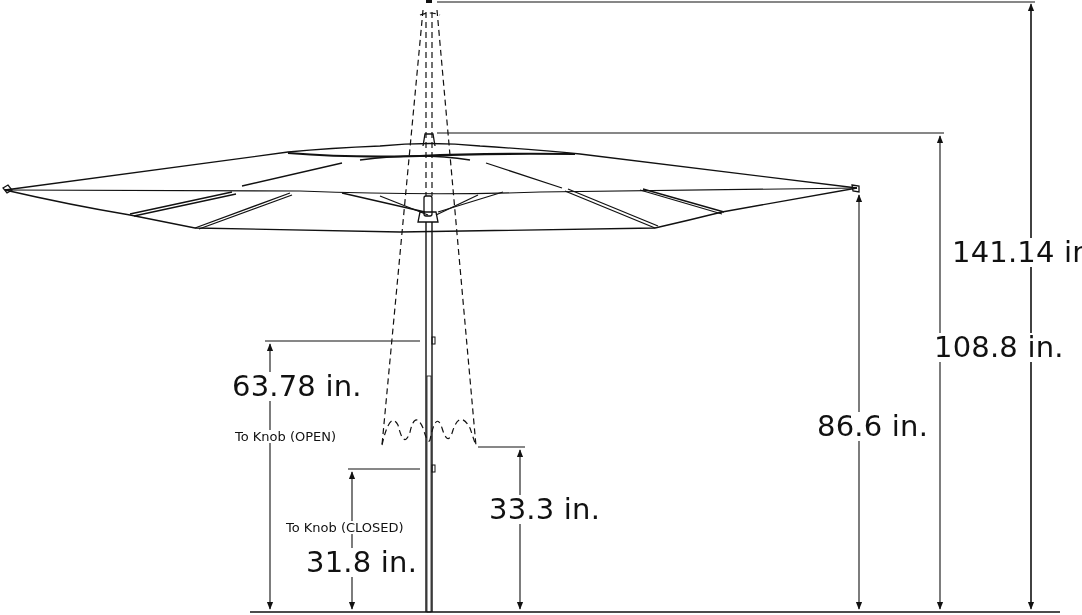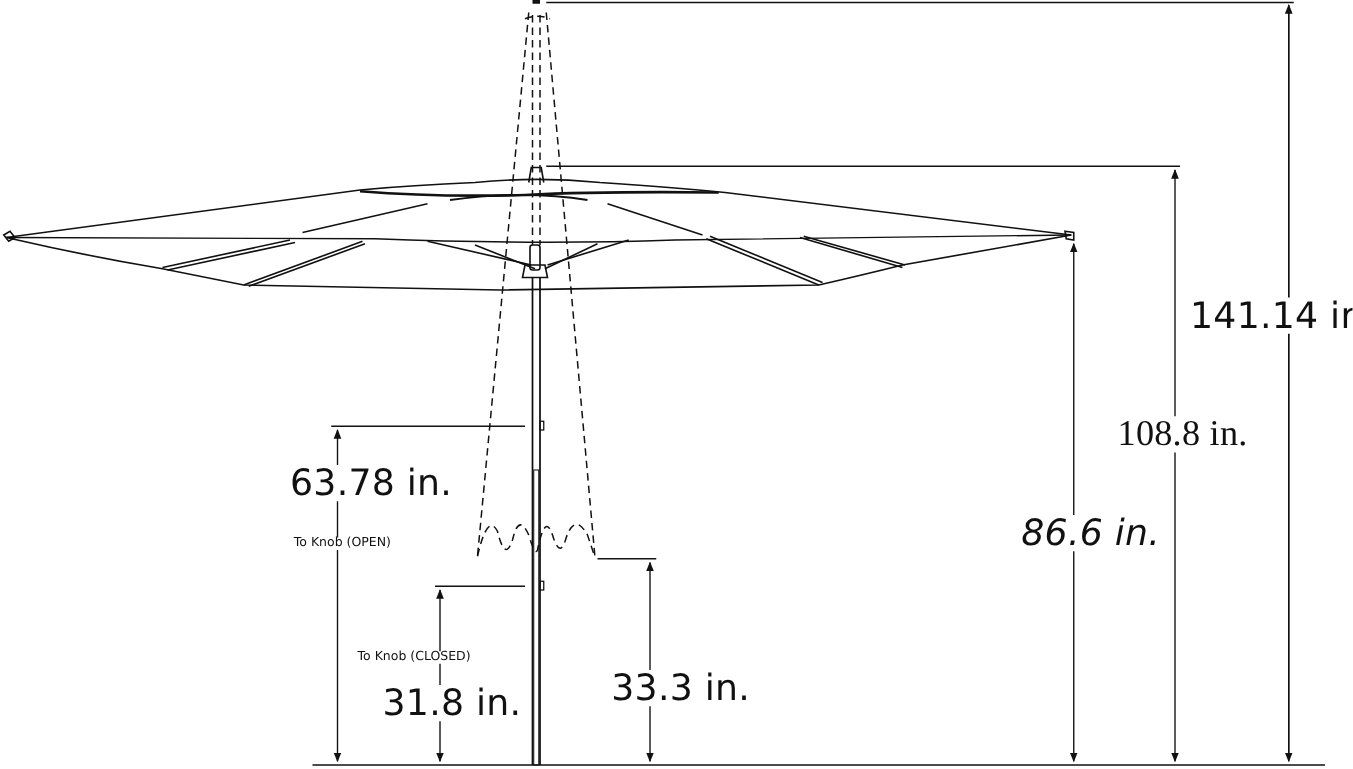--- a/index.html
+++ b/index.html
@@ -1,20 +1,20 @@
 <!DOCTYPE html>
 <html><head>
 <meta charset="utf-8">
 <style>
   html, body { margin: 0; padding: 0; background: #ffffff; }
   body { width: 1082px; height: 615px; position: relative; overflow: hidden; font-family: "DejaVu Sans", "Liberation Sans", sans-serif; color: #111; }
   #drawing { position: absolute; left: 0; top: 0; }
   .label { position: absolute; white-space: nowrap; color: #111; line-height: 1; }
   .big { font-size: 29px; letter-spacing: 0.2px; }
-  .small { font-size: 10px; }
+  .small { font-size: 13px; }
   .bg { background: #fff; padding: 0 2px; }
 </style>
 </head>
 <body>
 
 <svg id="drawing" width="1082" height="615" viewBox="0 0 1082 615" xmlns="http://www.w3.org/2000/svg">
   <defs>
     <marker id="arrow" viewBox="0 0 10 10" refX="9" refY="5" markerWidth="7" markerHeight="9" orient="auto-start-reverse">
       <path d="M0,1 L10,5 L0,9 z" fill="#111"></path>
     </marker>
@@ -94,22 +94,22 @@
 
     <line x1="348" y1="469" x2="420" y2="469"></line>
     <line x1="352" y1="472" x2="352" y2="609" marker-start="url(#arrow)" marker-end="url(#arrow)"></line>
 
     <line x1="478" y1="447" x2="525" y2="447"></line>
     <line x1="520" y1="450" x2="520" y2="609" marker-start="url(#arrow)" marker-end="url(#arrow)"></line>
   </g>
 </svg>
 
 <div class="label big bg" style="left:950px; top:238px;">141.14 in.</div>
-<div class="label big bg" style="left:892px; top:333px;font-family:Liberation Serif, serif;">108.8 in.</div>
-<div class="label big bg" style="left:815px; top:412px;font-style:italic;">86.6 in.</div>
+<div class="label big bg" style="left:932px; top:333px;">108.8 in.</div>
+<div class="label big bg" style="left:815px; top:412px;">86.6 in.</div>
 
 <div class="label big bg" style="left:230px; top:372px;">63.78 in.</div>
 <div class="label small bg" style="left:233px; top:430px;">To Knob (OPEN)</div>
 
 <div class="label big bg" style="left:304px; top:503px;margin-top:45px;">31.8 in.</div>
 <div class="label small bg" style="left:284px; top:521px;">To Knob (CLOSED)</div>
 
-<div class="label big bg" style="left:487px; top:536px;">33.3 in.</div>
+<div class="label big bg" style="left:487px; top:495px;">33.3 in.</div>
 
 </body></html>

